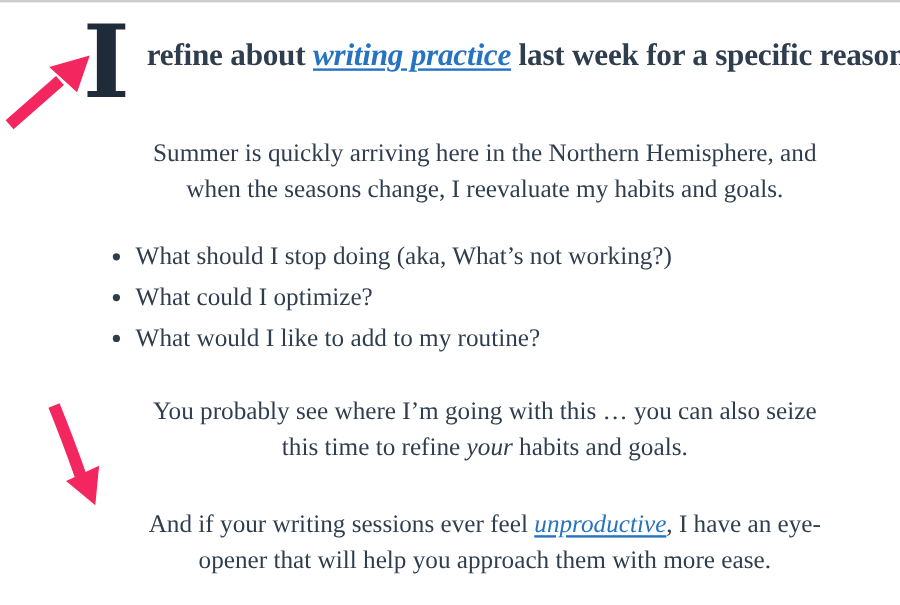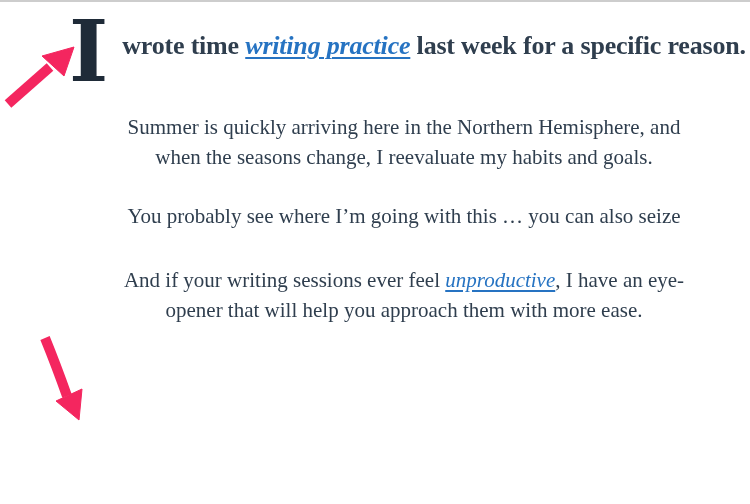--- a/index.html
+++ b/index.html
@@ -87,29 +87,41 @@
 </style>
 </head>
 <body>
 
 <div class="top-border"></div>
 
 <div class="content">
     <div class="intro">
       <span class="dropcap">I</span>
       <div class="intro-text">
-        <div class="line"><span>wrote time </span><a class="inline-link" href="#">writing practice</a><span> last week for a specific reason.</span></div>
+        <div class="line"><span>refine about </span><a class="inline-link" href="#">writing practice</a><span> last week for a specific reason.</span></div>
       </div>
     </div>
     <div class="para para-1">
       <div class="line"><span>Summer is quickly arriving here in the Northern Hemisphere, and</span></div>
       <div class="line"><span>when the seasons change, I reevaluate my habits and goals.</span></div>
     </div>
+    <ul class="bullets">
+      <li>
+        <div class="line"><span>What should I stop doing (aka, What’s not working?)</span></div>
+      </li>
+      <li>
+        <div class="line"><span>What could I optimize?</span></div>
+      </li>
+      <li>
+        <div class="line"><span>What would I like to add to my routine?</span></div>
+      </li>
+    </ul>
     <div class="para para-2">
       <div class="line"><span>You probably see where I’m going with this … you can also seize</span></div>
+      <div class="line"><span>this time to refine </span><em>your</em><span> habits and goals.</span></div>
     </div>
     <div class="para para-3">
       <div class="line"><span>And if your writing sessions ever feel </span><a class="inline-link" href="#">unproductive</a><span>, I have an eye-</span></div>
       <div class="line"><span>opener that will help you approach them with more ease.</span></div>
     </div>
   </div>
 
 <svg class="annotation" style="left:0px;top:40px;" width="90" height="80" viewBox="0 0 90 80">
   <line x1="8" y1="64" x2="50" y2="27" stroke-width="10" stroke-linecap="butt"></line>
   <polygon points="74,7 64,36 42,16" stroke-width="1"></polygon>

